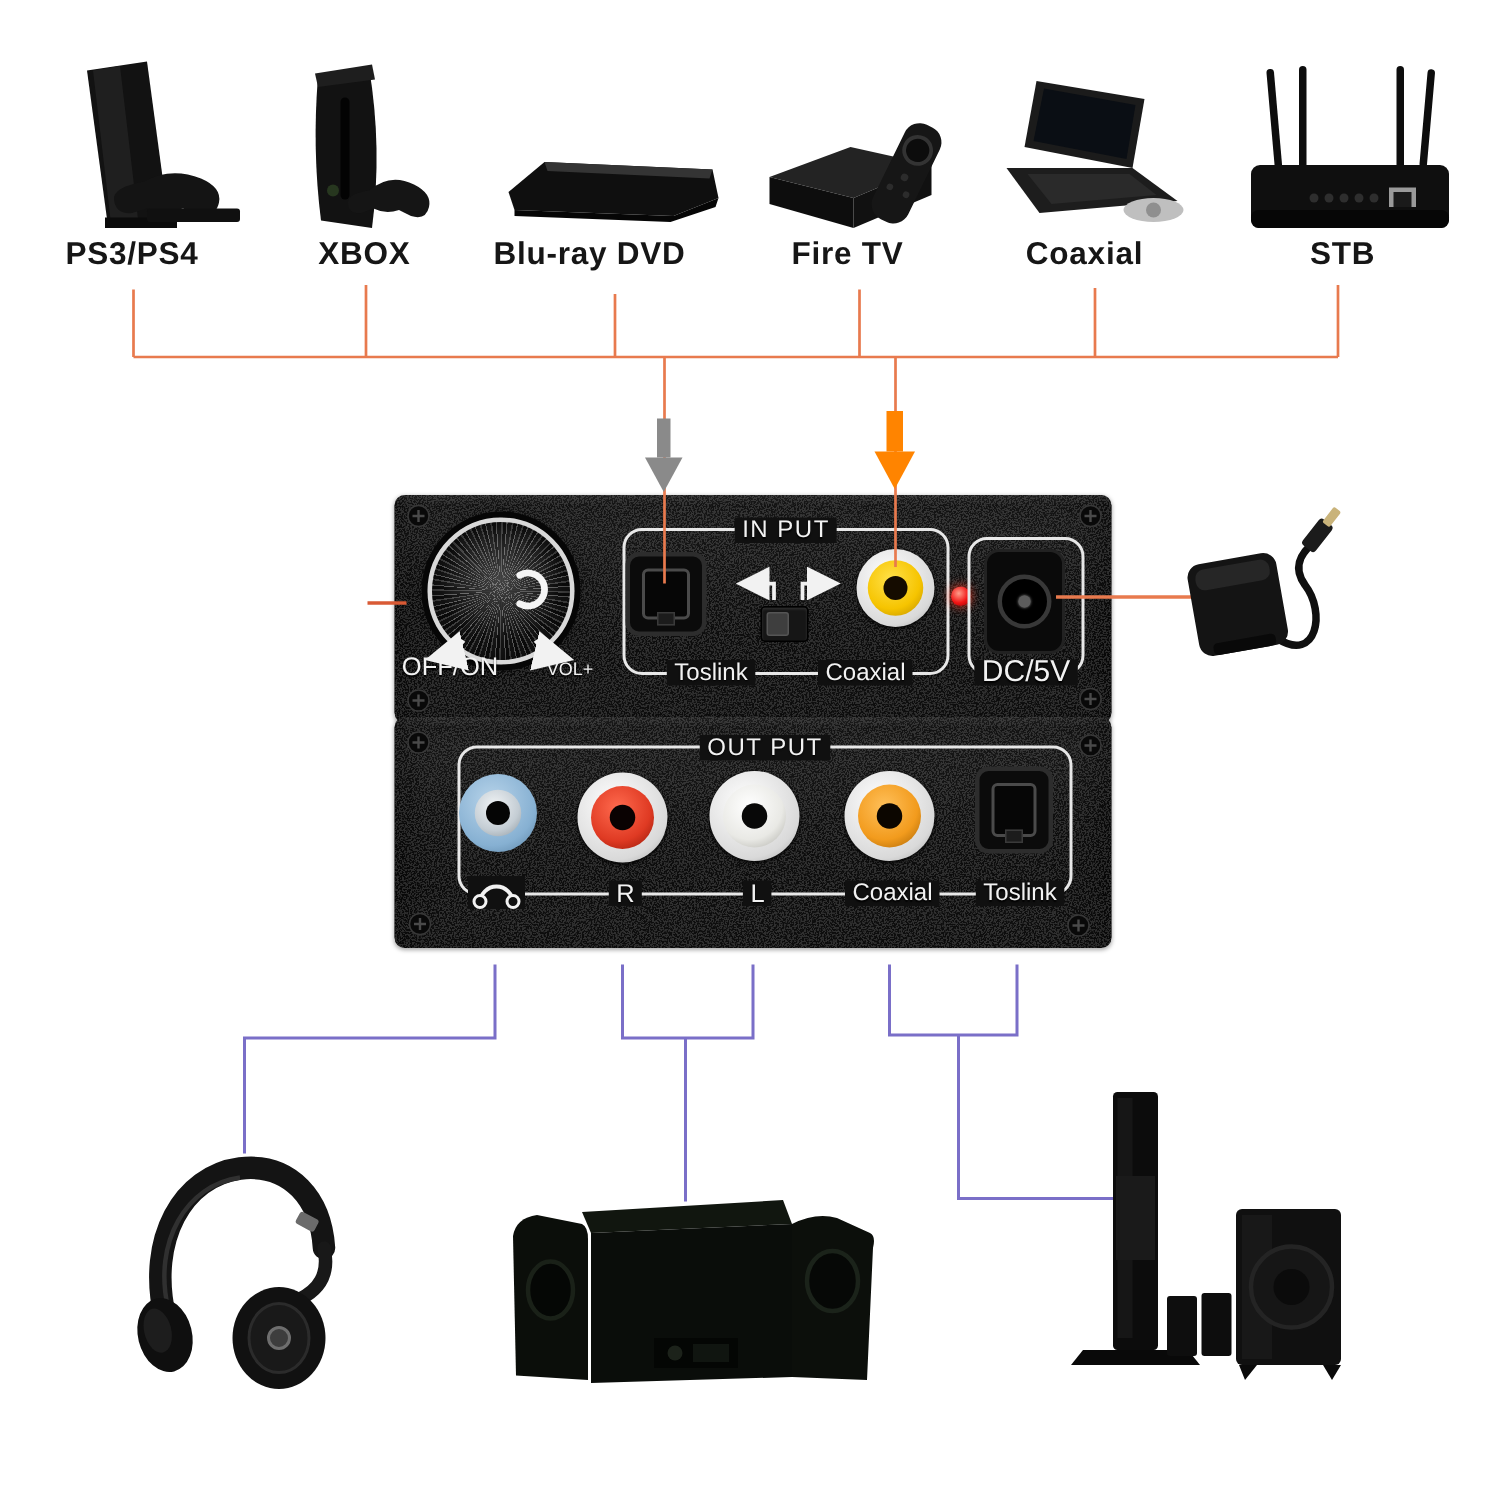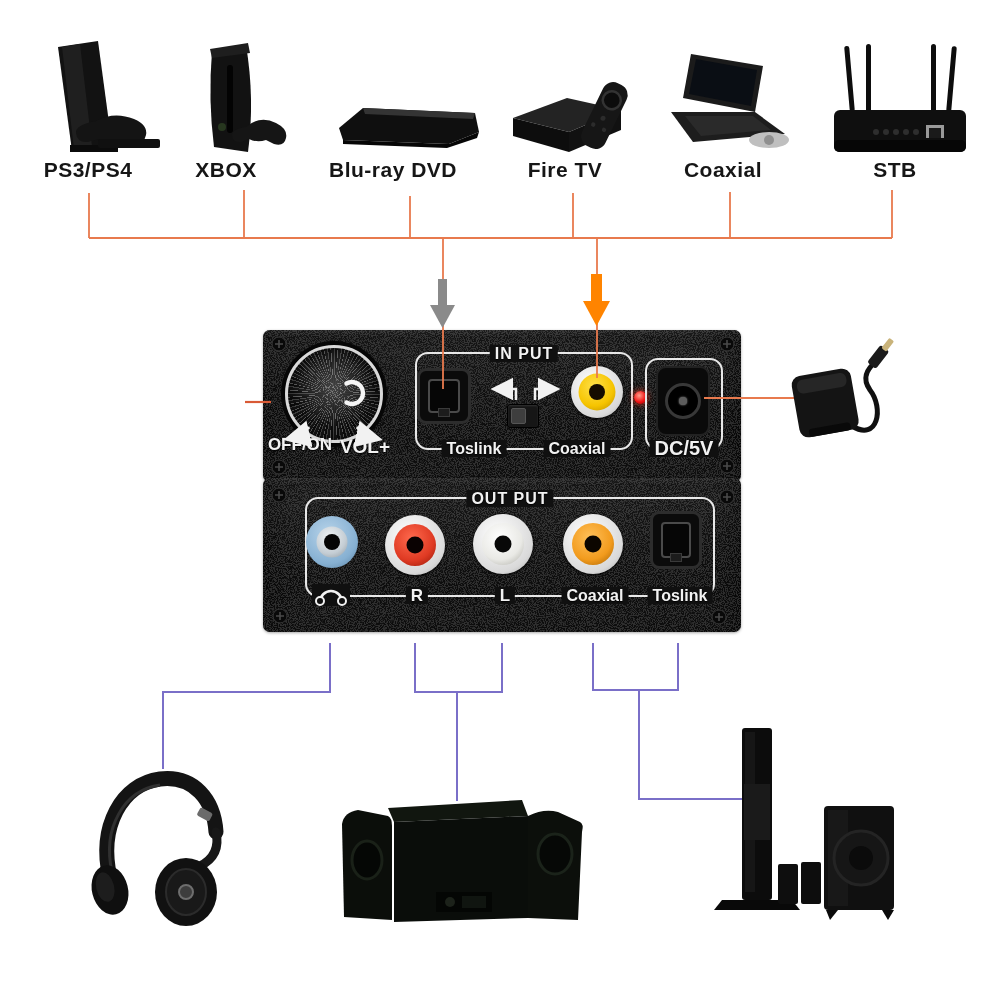--- a/index.html
+++ b/index.html
@@ -8,21 +8,21 @@
   .abs{position:absolute;}
   
   .dev-label{position:absolute;transform:translateX(-50%);font-weight:bold;font-size:21px;
              color:#161616;white-space:nowrap;letter-spacing:.5px;}
   
   .panel{position:absolute;left:263px;width:478px;border-radius:7px;
          background:linear-gradient(180deg,#343434 0px,#1a1a1a 7px,#101010 40%,#0c0c0c 75%,#141414 100%);
          box-shadow:inset 0 0 34px rgba(0,0,0,.85),0 1px 3px rgba(0,0,0,.35);}
   .panel svg.tex{position:absolute;inset:0;width:100%;height:100%;border-radius:7px;}
   .panel .layer{position:absolute;inset:0;}
-  .ptext{position:absolute;color:#f2f2f2;font-weight:bold;white-space:nowrap;
+  .ptext{position:absolute;color:#f2f2f2;font-weight:normal;white-space:nowrap;
          text-shadow:0 1px 1px #000;transform:translateX(-50%);background:#101010;padding:0 5px;line-height:17px;}
   .wrect{position:absolute;border:2px solid #e8e8e8;border-radius:13px;}
   
   .knob{position:absolute;left:22px;top:15px;width:92px;height:92px;border-radius:50%;
         border:3px solid #d9d9d9;
         background:
           radial-gradient(circle at 50% 42%,rgba(255,255,255,.22),rgba(255,255,255,0) 58%),
           repeating-conic-gradient(#454545 0deg 1.5deg,#0c0c0c 1.5deg 4.5deg,#606060 4.5deg 5.5deg,#141414 5.5deg 9deg);
         box-shadow:0 0 0 4px #060606,0 0 12px rgba(0,0,0,.6),inset 0 0 16px rgba(0,0,0,.55);}
   
@@ -127,21 +127,21 @@
         <circle cx="56" cy="92" r="3"></circle>
         <circle cx="66" cy="92" r="3"></circle>
       <circle cx="76" cy="92" r="3"></circle>
         <circle cx="86" cy="92" r="3"></circle>
     </g>
     <rect x="96" y="85" width="18" height="13" fill="#9a9a9a"></rect>
     <rect x="99" y="88" width="12" height="10" fill="#1a1a1a"></rect>
   </svg>
 
   <div class="dev-label" style="left:88px;top:158px">PS3/PS4</div>
-  <div class="dev-label" style="left:226px;top:158px">XBOX</div>
+  <div class="dev-label" style="left:243px;top:158px">XBOX</div>
   <div class="dev-label" style="left:393px;top:158px">Blu-ray DVD</div>
   <div class="dev-label" style="left:565px;top:158px">Fire TV</div>
   <div class="dev-label" style="left:723px;top:158px">Coaxial</div>
   <div class="dev-label" style="left:895px;top:158px">STB</div>
 
   <div class="panel" style="top:330px;height:152px">
     <svg class="tex">
         <rect width="100%" height="100%" filter="url(#speckle)" opacity="0.14"></rect>
       </svg>
 
@@ -170,21 +170,21 @@
 
     <svg class="layer" width="478" height="152" style="z-index:3">
       <path d="M83.5,53.5 A11,11 0 1 1 83.5,72.5" fill="none" stroke="#f5f5f5" stroke-width="4.5" stroke-linecap="round"></path>
       <path d="M46,97 A30,30 0 0 1 29,108" fill="none" stroke="#f2f2f2" stroke-width="3" marker-end="url(#mw)"></path>
       <path d="M94,97 A30,30 0 0 0 111,108" fill="none" stroke="#f2f2f2" stroke-width="3" marker-end="url(#mw)"></path>
       <path d="M253,70 V59 H235" fill="none" stroke="#f0f0f0" stroke-width="2.5" marker-end="url(#mw)"></path>
       <path d="M272,70 V59 H290" fill="none" stroke="#f0f0f0" stroke-width="2.5" marker-end="url(#mw)"></path>
     </svg>
 
     <span class="ptext" style="left:37px;top:106px;font-size:17px;background:transparent">OFF/ON</span>
-    <span class="ptext" style="left:102px;top:108px;font-size:19px;background:transparent">VOL+</span>
+    <span class="ptext" style="left:117px;top:108px;font-size:12px;background:transparent">VOL+</span>
 
     <div class="wrect" style="left:152px;top:22px;width:214px;height:94px">
       <span class="ptext" style="left:107px;top:-9px;font-size:16px;letter-spacing:1px">IN PUT</span>
       <span class="ptext" style="left:57px;bottom:-9px;font-size:16px">Toslink</span>
       <span class="ptext" style="left:160px;bottom:-9px;font-size:16px">Coaxial</span>
     </div>
 
     <div class="toslink" style="left:154px;top:38px;width:48px;height:50px"></div>
     <div class="switch"></div>
 

